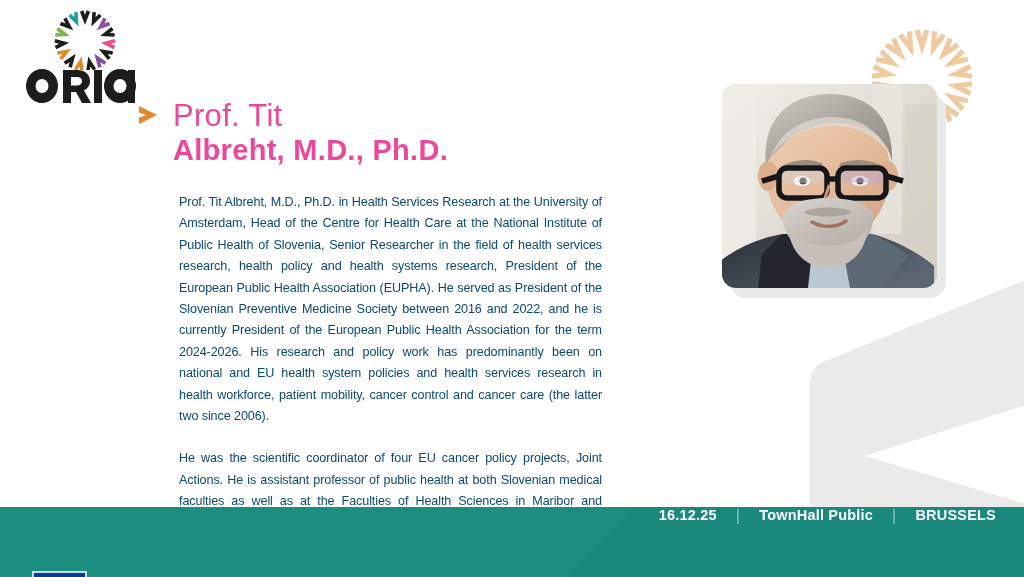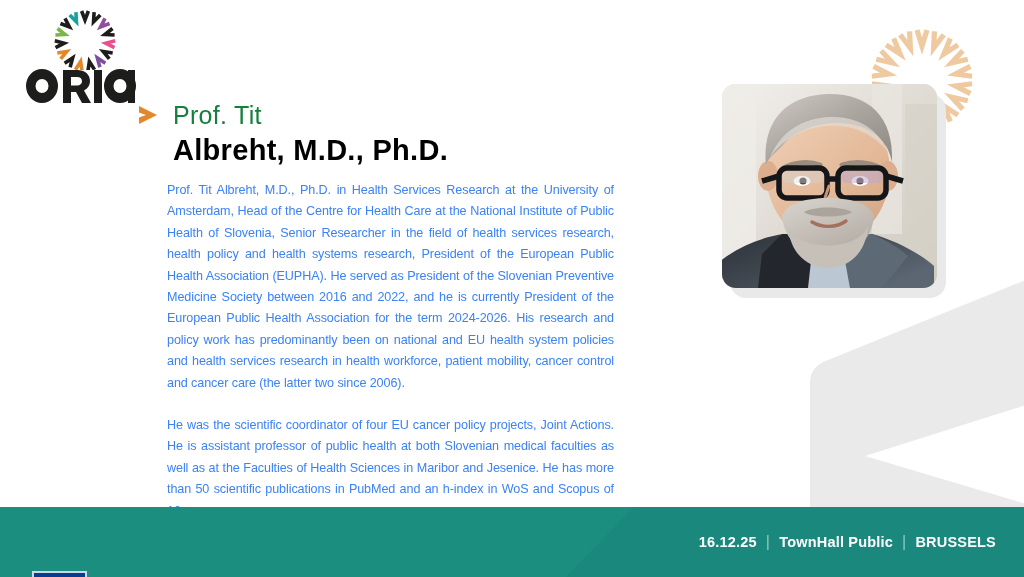--- a/index.html
+++ b/index.html
@@ -105,51 +105,51 @@
     align-items: center;
     gap: 9px;
     height: 34px;
   }
   .chev {
     width: 27px;
     height: 22px;
     flex: 0 0 auto;
   }
   .name-light {
-    font-size: 25px;
+    font-size: 31px;
     font-weight: 300;
-    color: #15803d;
+    color: #ec4899;
     letter-spacing: 0.3px;
     line-height: 1;
     white-space: nowrap;
   }
   .name-bold {
     margin-left: 36px;
     margin-top: 3px;
     font-size: 29px;
     font-weight: 700;
-    color: #000000;
+    color: #ec4899;
     letter-spacing: 0.3px;
     line-height: 1.08;
     white-space: nowrap;
   }
 
   
   .bio {
     position: absolute;
     left: 167px;
     top: 180px;
     width: 447px;
     z-index: 4;
   }
   .bio p {
-    margin: 0;
+    margin: 12px;
     font-size: 12.6px;
     line-height: 21.4px;
-    color: #3b82f6;
+    color: #0c4a6e;
     text-align: justify;
     hyphens: auto;
     letter-spacing: -0.1px;
   }
   .bio p + p { margin-top: 21px; }
 
   
   .footer {
     position: absolute;
     left: 0;
@@ -191,22 +191,21 @@
     color: #0b3b87;
     line-height: 14.5px;
     white-space: nowrap;
   }
   .event-info {
     position: absolute;
     right: 28px;
     top: 0;
     height: 70px;
     display: flex;
-    align-items: center;
-    gap: 9px;
+    gap: 19px;
     z-index: 2;
     font-size: 14.5px;
     font-weight: 700;
     color: #ffffff;
     letter-spacing: 0.2px;
     white-space: nowrap;
   }
   .sep {
     color: #8fc9c1;
     font-weight: 400;

